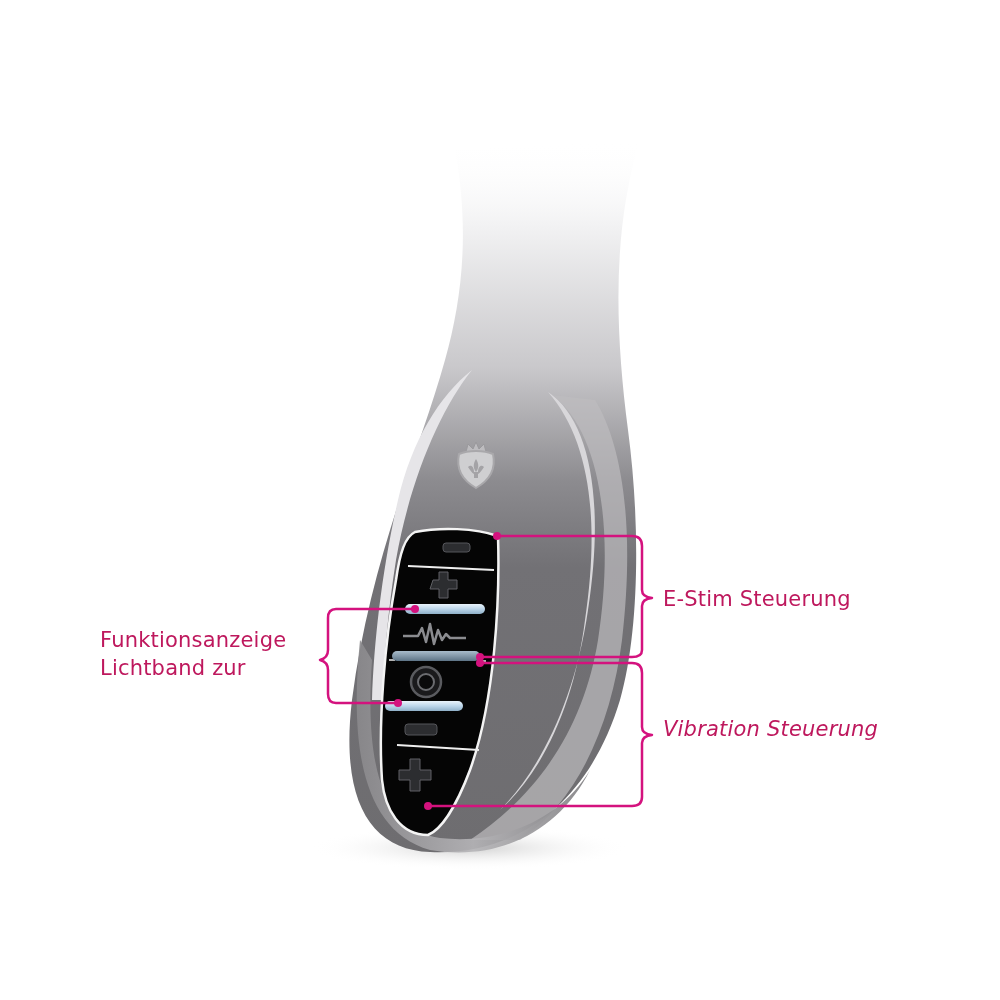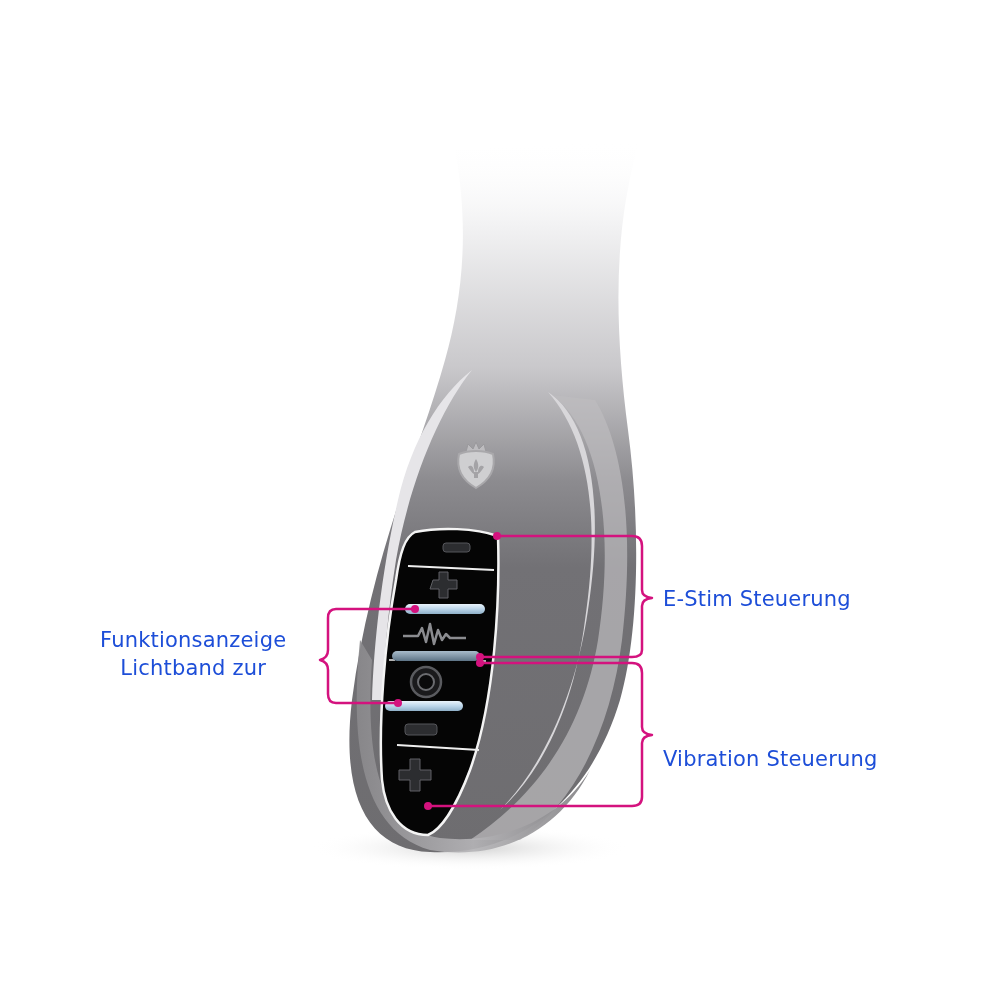--- a/index.html
+++ b/index.html
@@ -1,30 +1,29 @@
 <!DOCTYPE html>
 <html><head>
 <meta charset="utf-8">
 <style>
   html, body { margin: 0; padding: 0; background: #ffffff; }
   body { width: 1000px; height: 1000px; position: relative; overflow: hidden; font-family: "DejaVu Sans", sans-serif; }
   #stage { position: absolute; left: 0; top: 0; width: 1000px; height: 1000px; }
   .label {
     position: absolute;
-    color: #1d4ed8;
+    color: #be185d;
     font-family: "DejaVu Sans", sans-serif;
     font-size: 21px;
     line-height: 28px;
     letter-spacing: 0.2px;
     white-space: nowrap;
-    text-align: center;
   }
   #label-lichtband { left: 100px; top: 626px; }
   #label-estim { left: 663px; top: 585px; }
-  #label-vibration { left: 663px; top: 745px; }
+  #label-vibration { left: 663px; top: 715px; font-style: italic; }
 </style>
 </head>
 <body>
 
 <svg id="stage" width="1000" height="1000" viewBox="0 0 1000 1000" xmlns="http://www.w3.org/2000/svg">
   <defs>
     <linearGradient id="bodyGrad" x1="0" y1="0" x2="0" y2="1">
       <stop offset="0" stop-color="#ffffff" stop-opacity="0"></stop>
       <stop offset="0.12" stop-color="#f2f2f3"></stop>
       <stop offset="0.32" stop-color="#c9c8cb"></stop>

